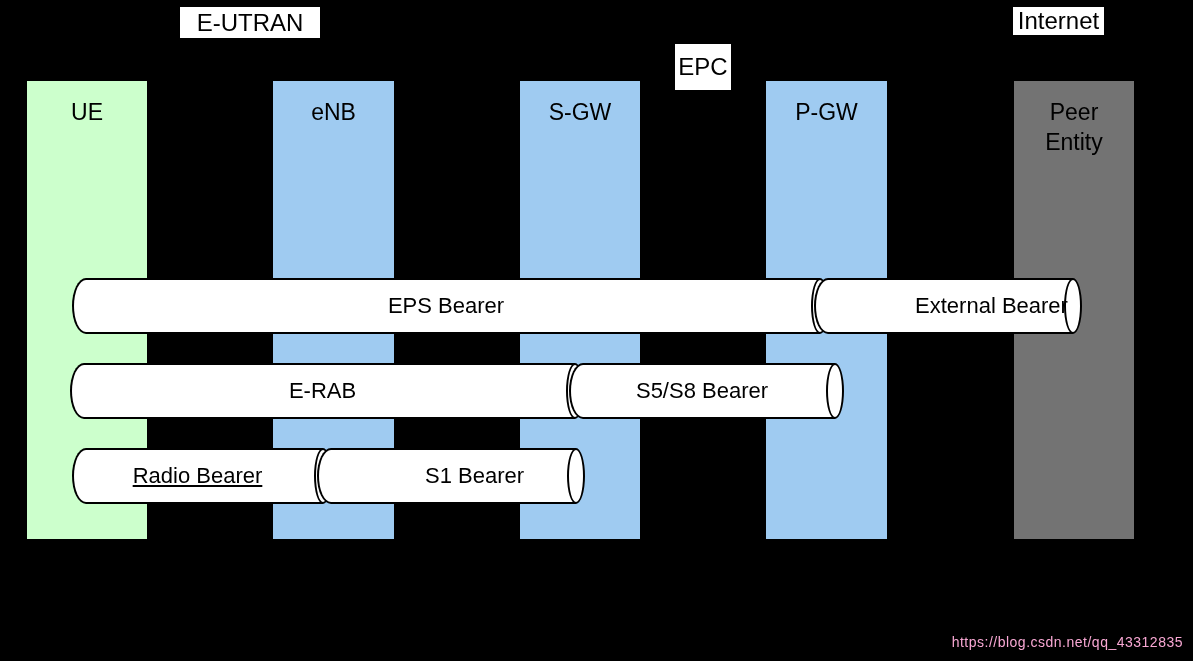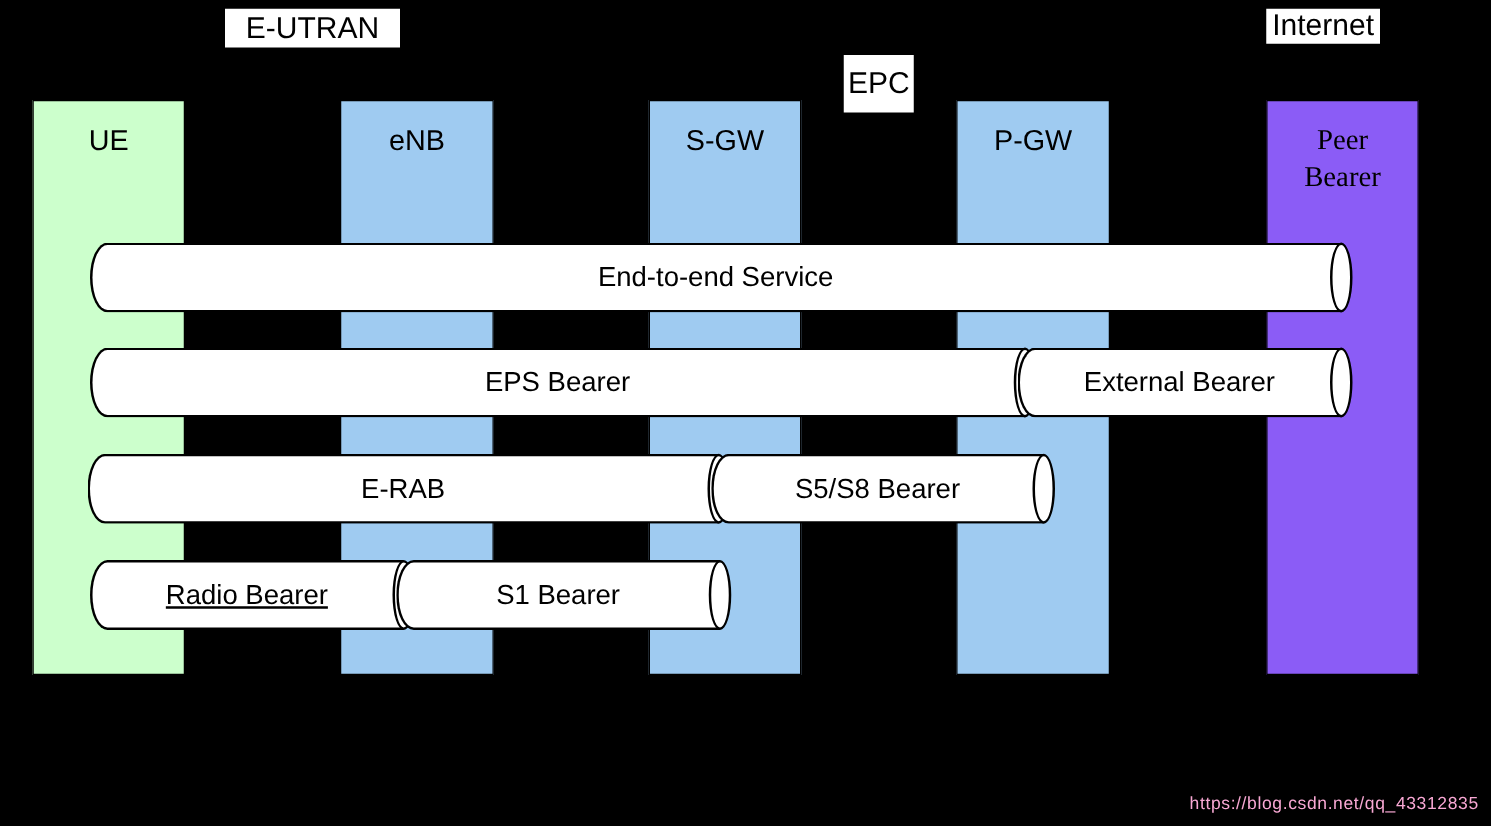--- a/index.html
+++ b/index.html
@@ -81,58 +81,53 @@
   </div>
   <div class="node" style="left: 272px; top: 80px; width: 123px; height: 460px; background: rgb(159, 203, 241);">
     <div><span>eNB</span></div>
   </div>
   <div class="node" style="left: 519px; top: 80px; width: 122px; height: 460px; background: rgb(159, 203, 241);">
     <div><span>S-GW</span></div>
   </div>
   <div class="node" style="left: 765px; top: 80px; width: 123px; height: 460px; background: rgb(159, 203, 241);">
     <div><span>P-GW</span></div>
   </div>
-  <div class="node" style="left: 1013px; top: 80px; width: 122px; height: 460px; background: #8b5cf6; font-family: Liberation Serif, serif;">
+  <div class="node" style="left: 1013px; top: 80px; width: 122px; height: 460px; background: #737373;">
     <div>
       <span style="display:block">Peer</span>
-      <span style="display:block">Bearer</span>
+      <span style="display:block">Entity</span>
     </div>
   </div>
 
-  <div class="bearer" style="left: 72px; top: 194px; width: 1010px; height: 56px;">
-    <div class="bearer-body" style="width: 1001px;"></div>
-    <div class="bearer-endcap" style="left: 992px; width: 18px;"></div>
-    <div class="bearer-label" style="width: 1001px;">End-to-end Service</div>
-  </div>
   <div class="bearer" style="left: 72px; top: 278px; width: 757px; height: 56px;">
     <div class="bearer-body" style="width: 748px;"></div>
     <div class="bearer-endcap" style="left: 739px; width: 18px;"></div>
     <div class="bearer-label" style="width: 748px;">EPS Bearer</div>
   </div>
   <div class="bearer" style="left: 814px; top: 278px; width: 268px; height: 56px;">
     <div class="bearer-body" style="width: 259px;"></div>
     <div class="bearer-endcap" style="left: 250px; width: 18px;"></div>
-    <div class="bearer-label" style="width: 259px;">External Bearer</div>
+    <div class="bearer-label" style="width: 259px; padding-left: 48px;">External Bearer</div>
   </div>
   <div class="bearer" style="left: 70px; top: 363px; width: 514px; height: 56px;">
     <div class="bearer-body" style="width: 505px;"></div>
     <div class="bearer-endcap" style="left: 496px; width: 18px;"></div>
     <div class="bearer-label" style="width: 505px;">E-RAB</div>
   </div>
   <div class="bearer" style="left: 569px; top: 363px; width: 275px; height: 56px;">
     <div class="bearer-body" style="width: 266px;"></div>
     <div class="bearer-endcap" style="left: 257px; width: 18px;"></div>
     <div class="bearer-label" style="width: 266px;">S5/S8 Bearer</div>
   </div>
   <div class="bearer" style="left: 72px; top: 448px; width: 260px; height: 56px;">
     <div class="bearer-body" style="width: 251px;"></div>
     <div class="bearer-endcap" style="left: 242px; width: 18px;"></div>
     <div class="bearer-label" style="width: 251px; text-decoration: underline;">Radio Bearer</div>
   </div>
   <div class="bearer" style="left: 317px; top: 448px; width: 268px; height: 56px;">
     <div class="bearer-body" style="width: 259px;"></div>
     <div class="bearer-endcap" style="left: 250px; width: 18px;"></div>
-    <div class="bearer-label" style="width: 259px;">S1 Bearer</div>
+    <div class="bearer-label" style="width: 259px; padding-left: 28px;">S1 Bearer</div>
   </div>
 
   <div class="watermark" style="color: #f9a8d4;">https://blog.csdn.net/qq_43312835</div>
 
 </div>
 
 </body></html>

